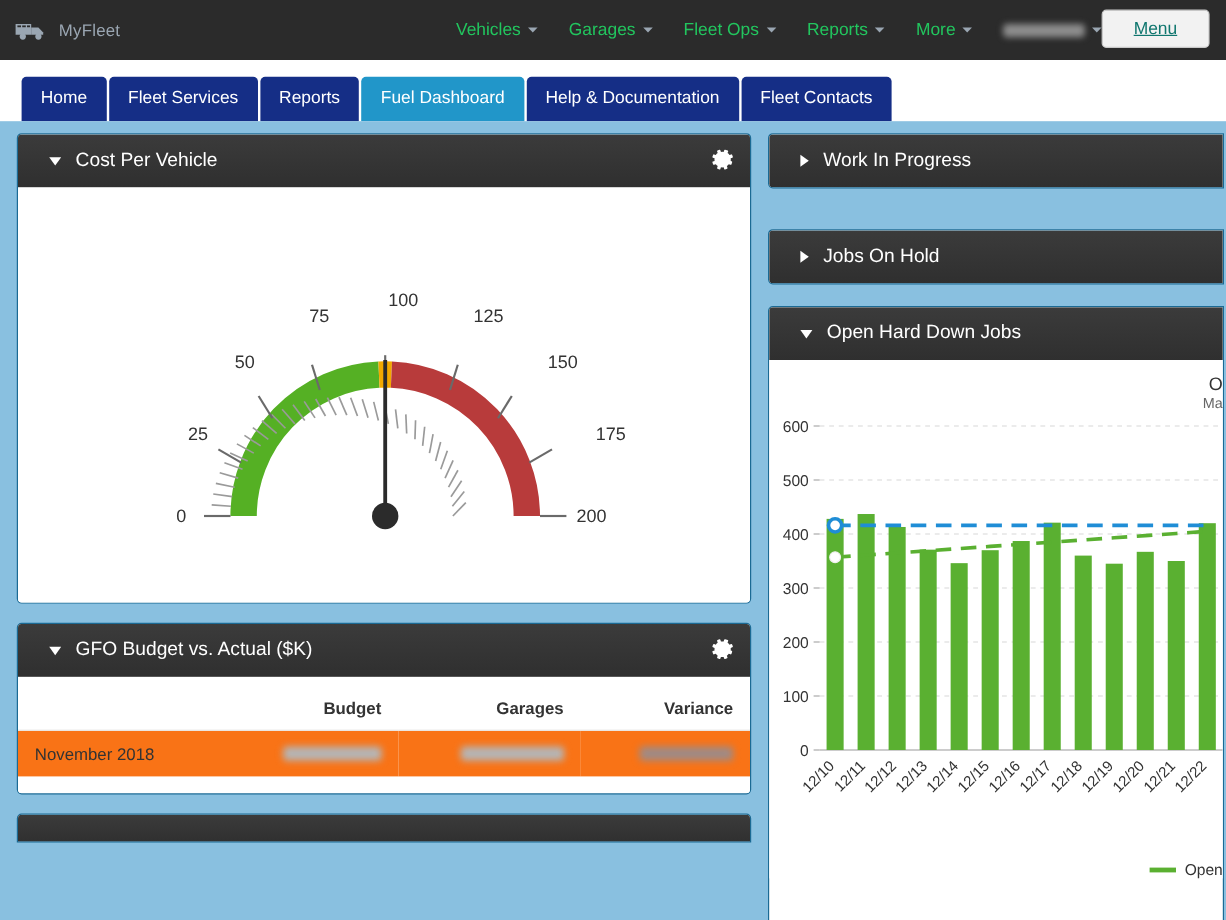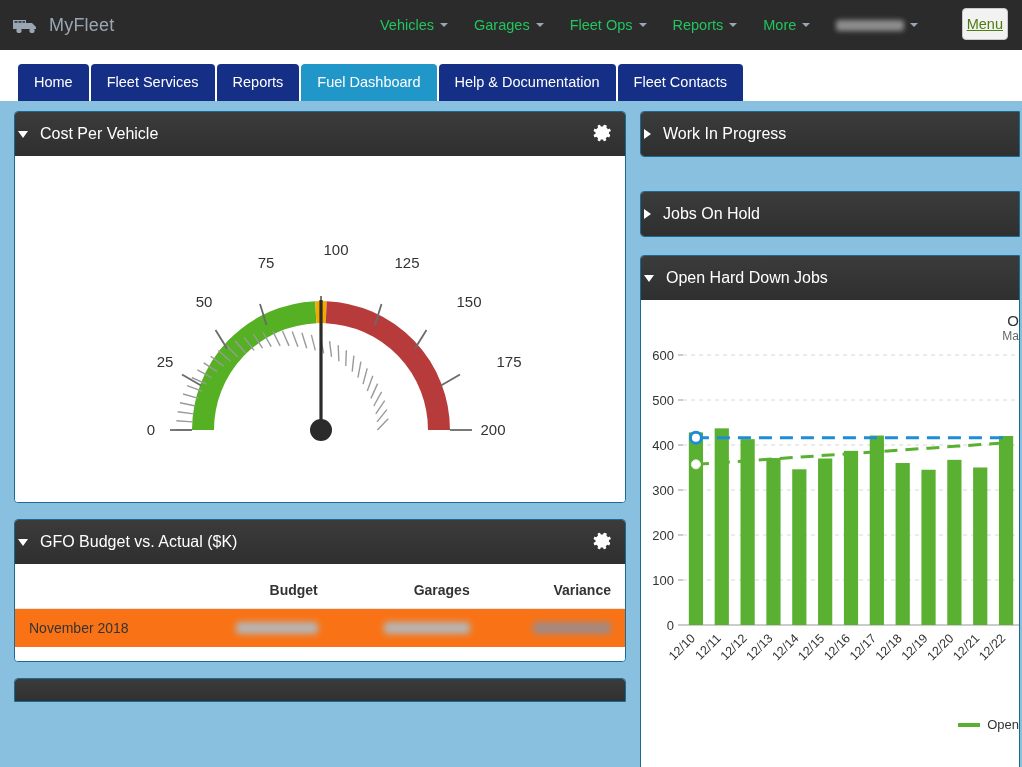--- a/index.html
+++ b/index.html
@@ -14,21 +14,21 @@
   .navbar {
     height: 50px;
     background: #2b2b2b;
     display: flex;
     align-items: center;
     padding: 0 12px;
     position: relative;
   }
   .brand {
     display: flex; align-items: center; gap: 9px;
-    color: #9aa6b2; font-size: 18px;
+    color: #9aa6b2; font-size: 14px;
     letter-spacing: .2px;
   }
   .brand-icon { width: 28px; height: 18px; display:block; }
   .nav-links {
     position: absolute; left: 380px; top: 0; height: 50px;
     display: flex; align-items: center; gap: 26px;
   }
   .nav-link {
     color: #22c55e; font-size: 14.5px;
     display: flex; align-items: center; gap: 6px;
@@ -44,22 +44,22 @@
   .user-redact {
     width: 68px; height: 11px; border-radius: 3px;
     background: #8d8d8d;
     filter: blur(2.6px);
     display: inline-block;
   }
   .menu-btn {
     position: absolute; right: 14px; top: 8px;
     background: #f2f2f2; border: 1px solid #c9c9c9;
     border-radius: 4px;
-    padding: 7px 4px;
-    font-size: 14.5px; color: #4d7c0f;
+    padding: 7px 26px;
+    font-size: 14.5px; color: #0f766e;
     cursor: pointer;
     text-decoration: underline;
   }
 
   
   .tabstrip {
     height: 51px;
     background: #ffffff;
     display: flex; align-items: flex-end;
     padding-left: 18px;
@@ -95,21 +95,21 @@
     background: #ffffff;
     border: 1px solid #1b6a94;
     border-radius: 4px;
     margin-bottom: 16px;
     overflow: hidden;
   }
   .panel-head {
     height: 44px;
     background: linear-gradient(#3b3b3b, #2f2f2f);
     display: flex; align-items: center;
-    padding: 0 3px;
+    padding: 0 26px;
     color: #fff; font-size: 16px;
     position: relative;
   }
   .panel-head .tri-down {
     width: 0; height: 0;
     border-left: 5.5px solid transparent;
     border-right: 5.5px solid transparent;
     border-top: 7px solid #ffffff;
     margin-right: 12px;
     cursor: pointer;

